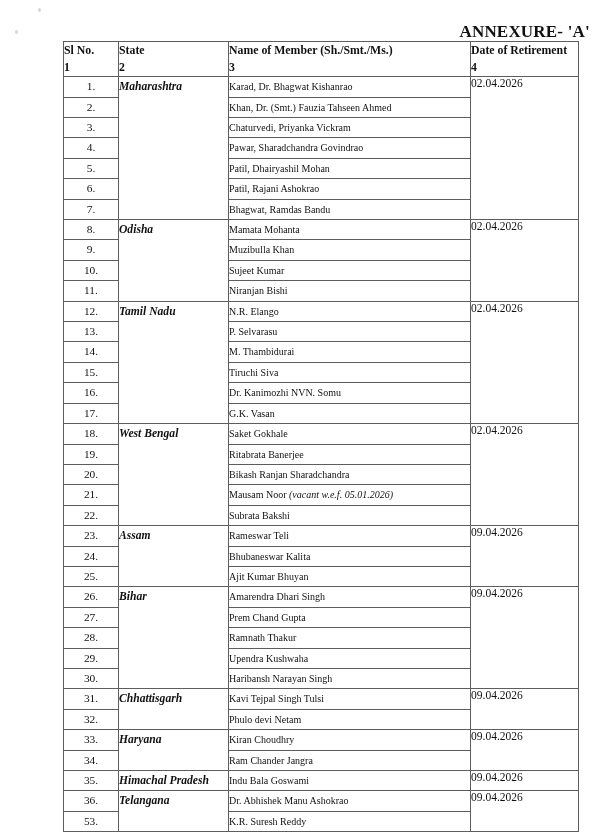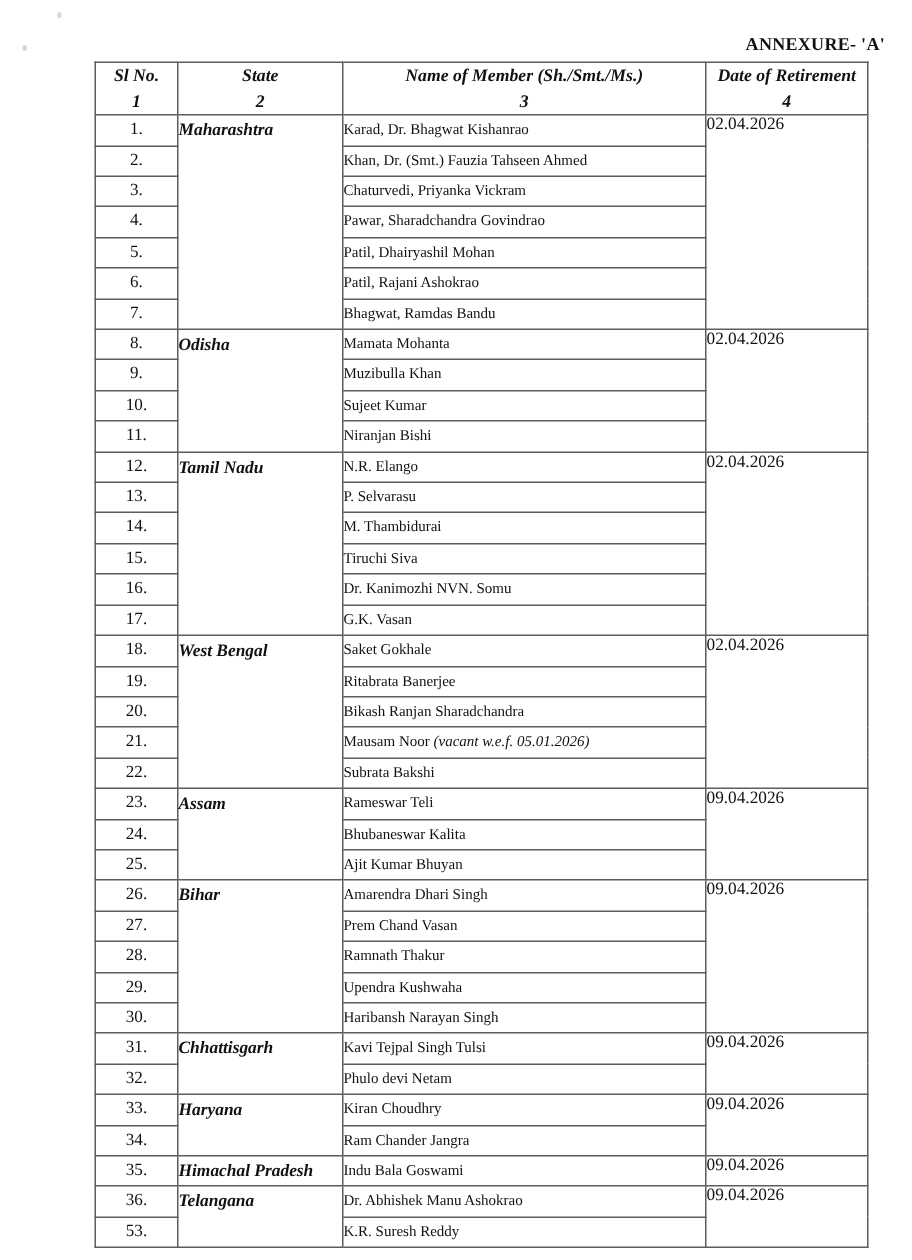--- a/index.html
+++ b/index.html
@@ -33,21 +33,21 @@
     height: 840px;
   }
 
   .annexure {
     position: absolute;
     left: 0;
     top: 22px;
     width: 590px;
     text-align: right;
     font-weight: bold;
-    font-size: 12px;
+    font-size: 17px;
     letter-spacing: .2px;
   }
 
   .table-wrap {
     position: absolute;
     left: 63px;
     top: 41px;
     width: 515px;
   }
 
@@ -65,27 +65,26 @@
     vertical-align: top;
   }
 
   col.c1 { width: 55px; }
   col.c2 { width: 110px; }
   col.c3 { width: 242px; }
   col.c4 { width: 108px; }
 
   
   th.hd {
-    text-align: center;
+    text-align: left;
     font-weight: bold;
     font-size: 11.8px;
     line-height: 1.45;
     padding: 3px 2px 3px;
     vertical-align: top;
-    font-style: italic;
   }
   th.hd .num {
     display: block;
     font-weight: bold;
   }
 
   
   td.sl {
     text-align: center;
     height: 19.4px;
@@ -265,21 +264,21 @@
             <td class="name"><span>Ajit Kumar Bhuyan</span></td>
           </tr>
           <tr>
             <td class="sl">26.</td>
             <td class="state" rowspan="5">Bihar</td>
             <td class="name"><span>Amarendra Dhari Singh</span></td>
             <td class="date mid" rowspan="5">09.04.2026</td>
           </tr>
           <tr>
             <td class="sl">27.</td>
-            <td class="name"><span>Prem Chand Vasan</span></td>
+            <td class="name"><span>Prem Chand Gupta</span></td>
           </tr>
           <tr>
             <td class="sl">28.</td>
             <td class="name"><span>Ramnath Thakur</span></td>
           </tr>
           <tr>
             <td class="sl">29.</td>
             <td class="name"><span>Upendra Kushwaha</span></td>
           </tr>
           <tr>

